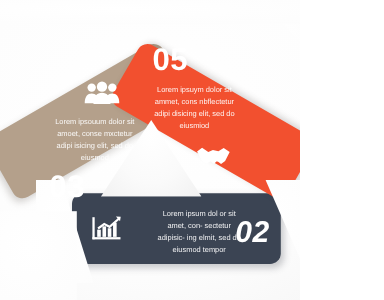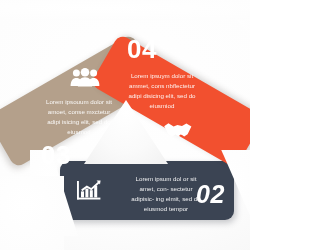--- a/index.html
+++ b/index.html
@@ -146,21 +146,21 @@
     <div class="notch" style="left:0px; top:176px; width:64px; height:74px;"></div>
 
     <div class="notch" style="left:200px; top:0px; width:50px; height:58px; clip-path: polygon(40% 0, 100% 0, 100% 100%, 100% 62%);"></div>
 
     <div class="notch" style="left:0px; top:0px; width:250px; height:20px;"></div>
 
     <div class="notch" style="left:84px; top:100px; width:84px; height:64px;
                 clip-path: polygon(50% 0%, 100% 100%, 0% 100%);
                 background: radial-gradient(ellipse at 50% 20%, #ffffff 0%, #fafafa 55%, #f1f1f1 100%);"></div>
 
-    <div class="content num" id="c01-num">04</div>
+    <div class="content num" id="c01-num">05</div>
 
     <div class="content body-text" id="c01-text">Lorem ipsuym dolor sit ammet, cons nbflectetur adipi disicing elit, sed do eiusmiod</div>
 
     <div class="icon-wrap" id="c01-icon">
       <svg width="30" height="24" viewBox="0 0 30 24" aria-hidden="true">
         <g fill="#ffffff">
           <path d="M1.2 8.2 L5.4 5.2 L10.6 8.6 L14.4 7.0 L19.0 8.0 L23.4 5.4 L28.4 8.6
                    L24.6 16.2 L21.2 18.6 L18.0 16.2 L15.2 18.4 L12.4 16.4 L9.0 18.4
                    L5.2 16.0 Z"></path>
           <path d="M9.8 10.2 L13.4 8.4 L17.2 9.6 L21.0 8.2 L22.4 14.4 L18.6 16.8

